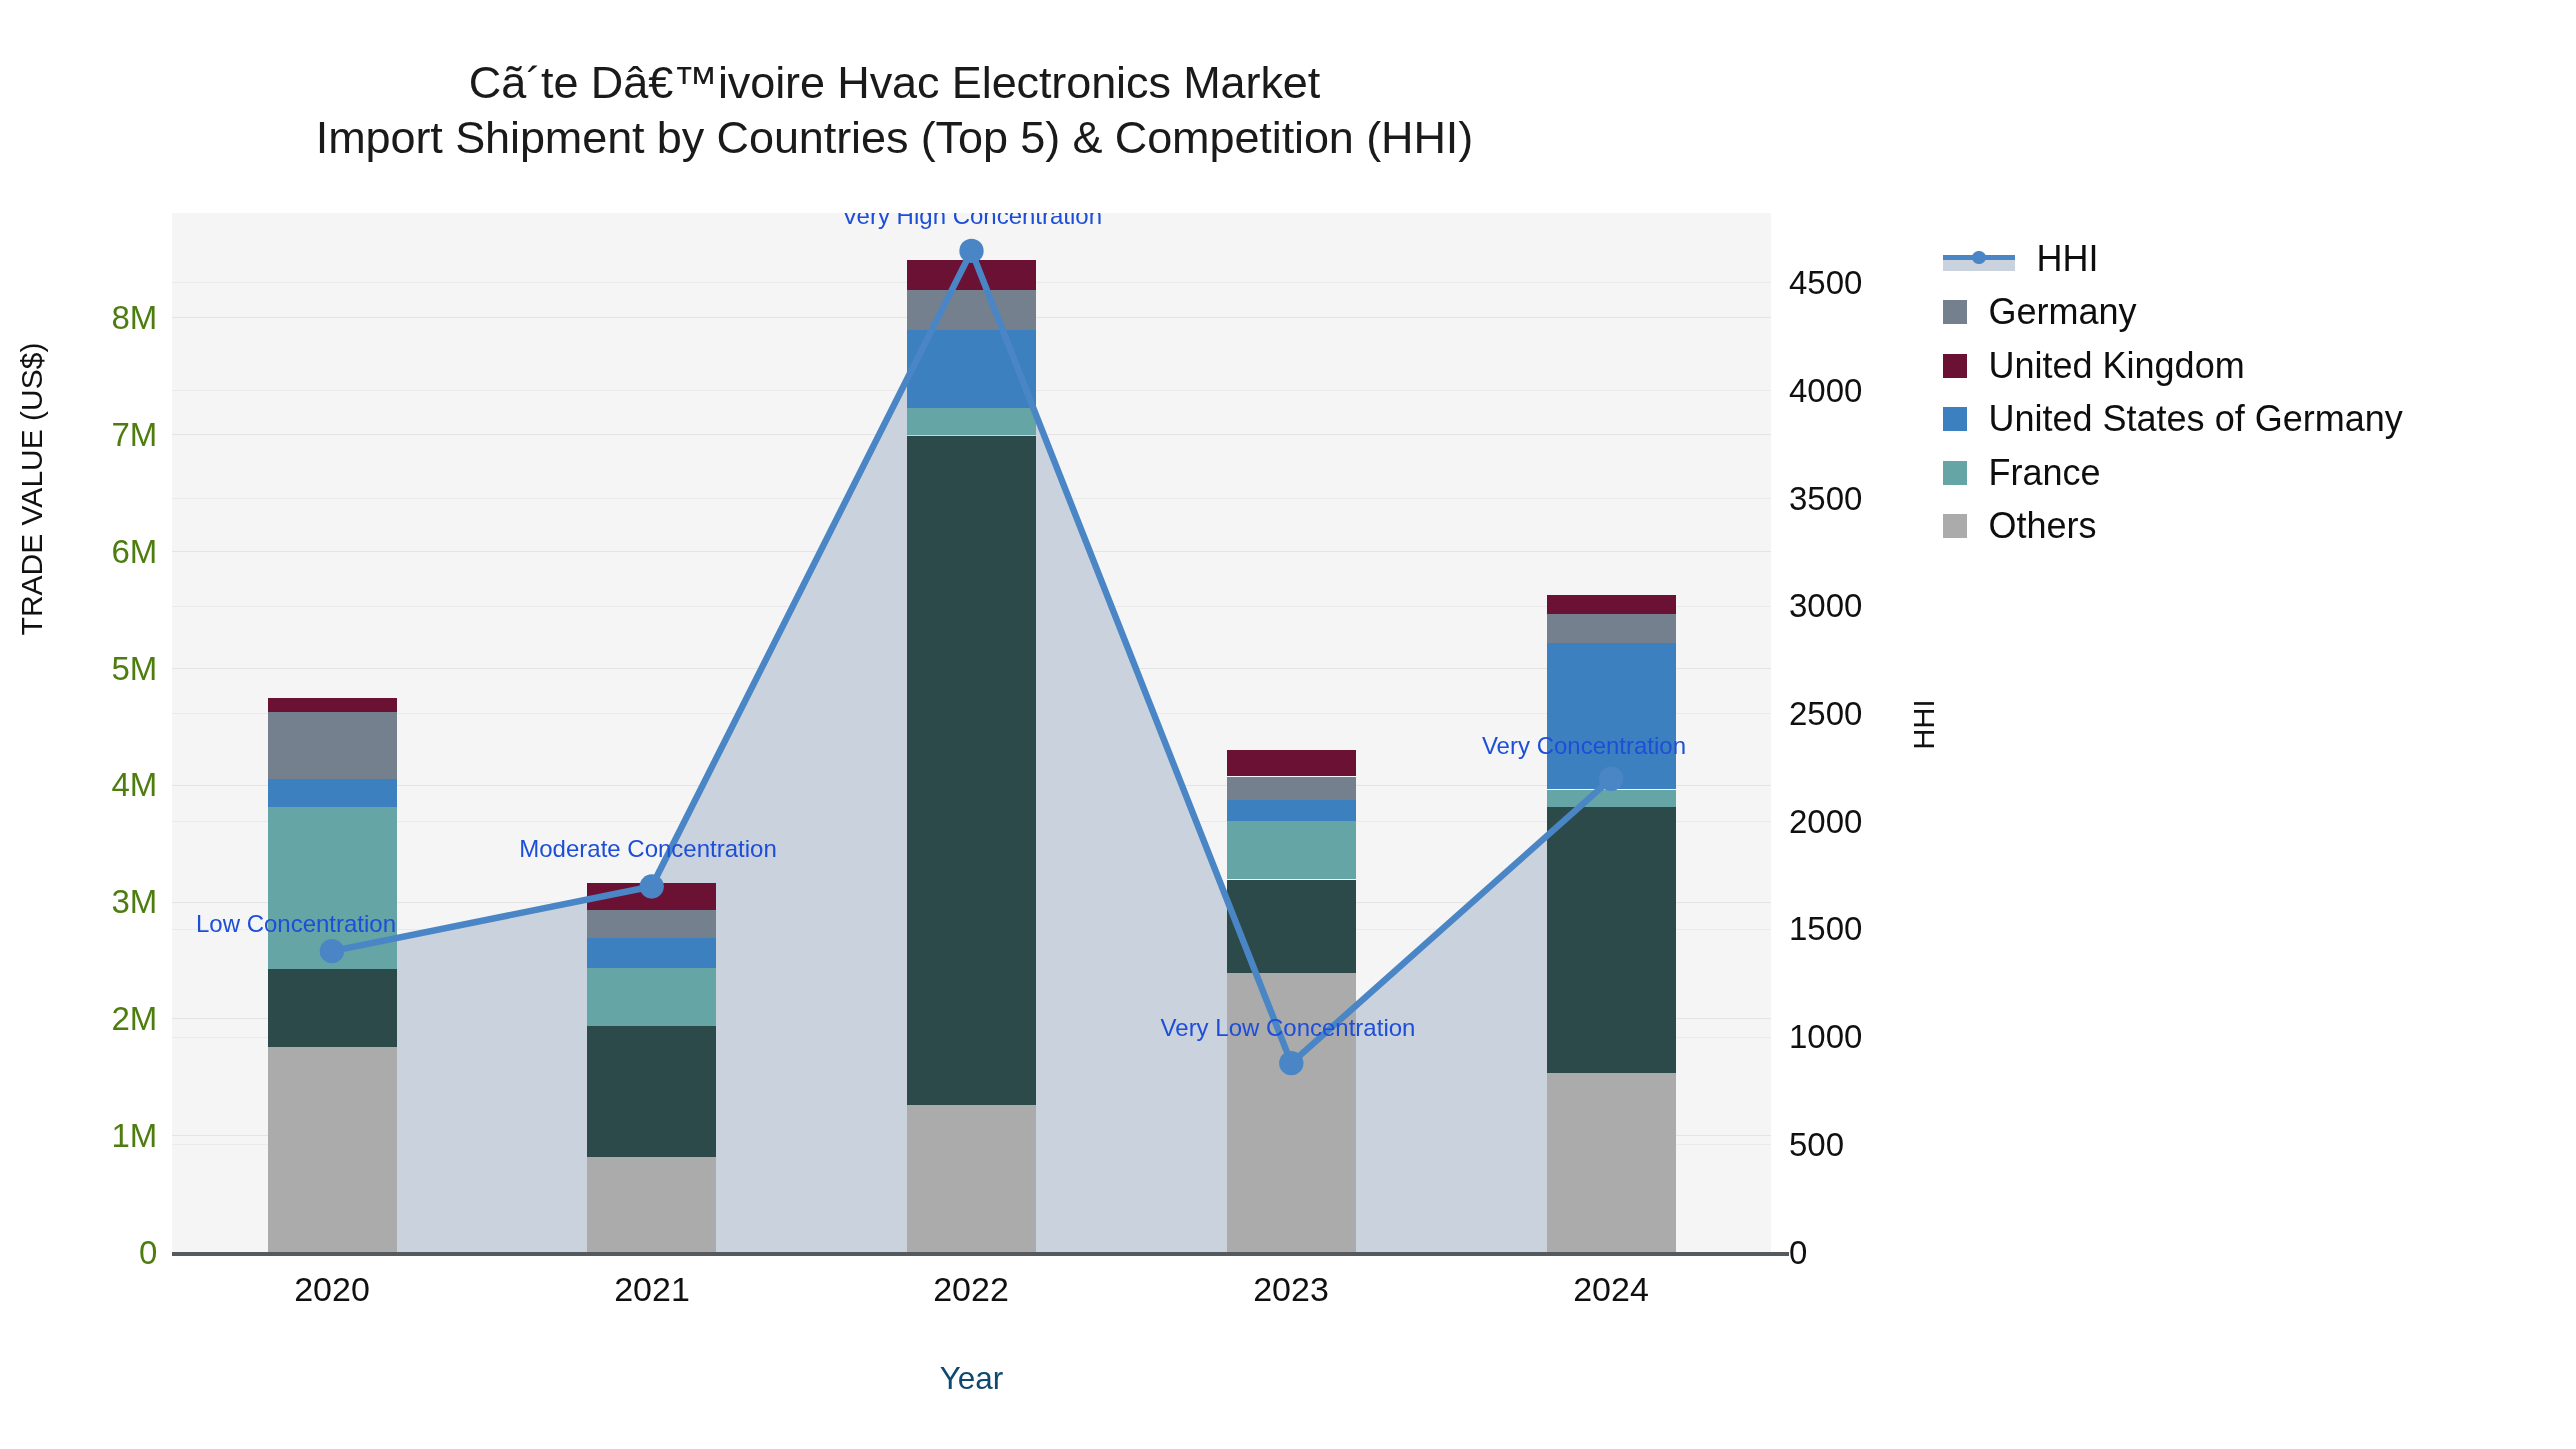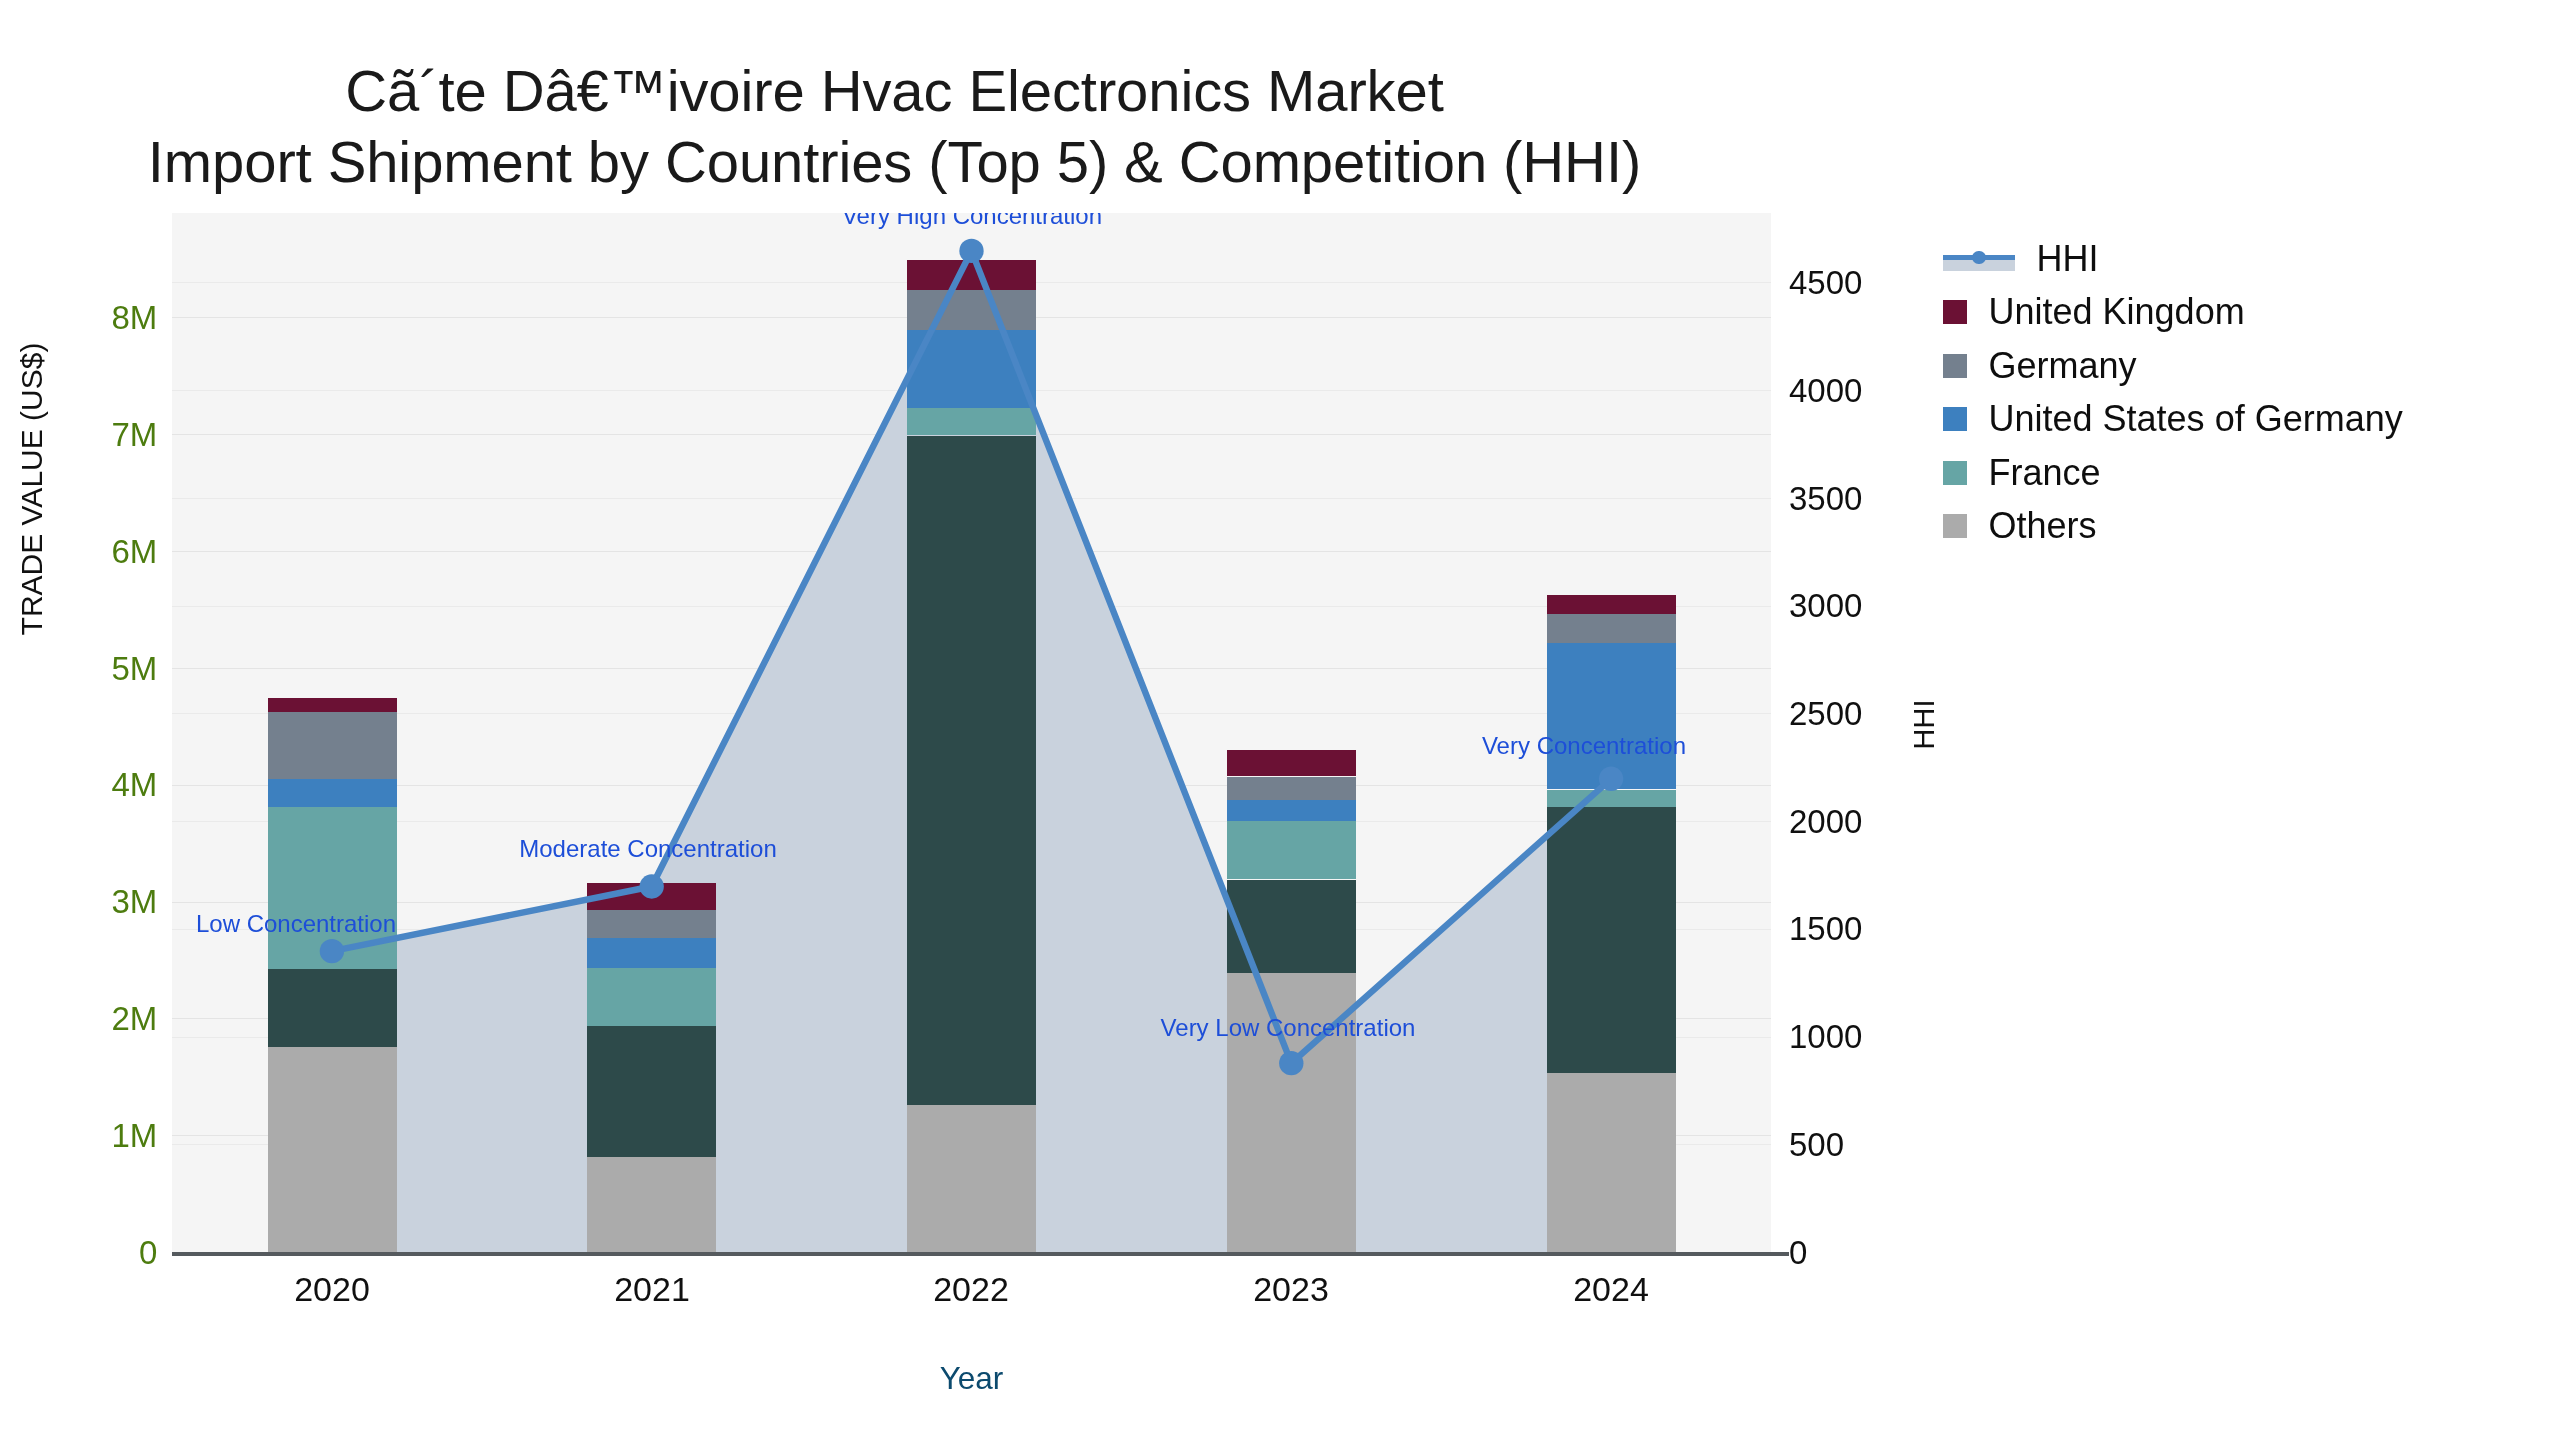--- a/index.html
+++ b/index.html
@@ -9,21 +9,21 @@
     font-family:"Liberation Sans","DejaVu Sans",sans-serif;
     overflow:hidden;
     position:relative;
   }
   #figure{position:absolute;left:0;top:0;width:2576px;height:1449px;}
 
   
   #title-block{
     position:absolute;left:0;top:56px;width:1789px;
     text-align:center;color:#1a1a1a;
-    font-size:58px;line-height:1.22;font-weight:400;
+    font-size:45px;line-height:1.22;font-weight:400;
     letter-spacing:-0.1px;
   }
   #title-line1,#title-line2{display:block;white-space:pre;}
 
   
   #plot-area{
     position:absolute;left:172px;top:213px;
     width:1599px;height:1040px;
     background:#f5f5f5;
     overflow:hidden;
@@ -228,26 +228,26 @@
   <div id="legend">
       <div class="legend-row">
         <div id="legend-hhi-marker">
           <div class="lm-fill"></div>
           <div class="lm-line" style="background: rgb(74, 134, 197);"></div>
           <div class="lm-dot" style="background: rgb(74, 134, 197);"></div>
         </div>
         <div class="legend-label">HHI</div>
       </div>
       <div class="legend-row">
+        <div class="legend-swatch" style="background: rgb(116, 128, 142);"></div>
+        <div class="legend-label">Germany</div>
+      </div>
+      <div class="legend-row">
         <div class="legend-swatch" style="background: rgb(107, 17, 52);"></div>
         <div class="legend-label">United Kingdom</div>
-      </div>
-      <div class="legend-row">
-        <div class="legend-swatch" style="background: rgb(116, 128, 142);"></div>
-        <div class="legend-label">Germany</div>
       </div>
       <div class="legend-row">
         <div class="legend-swatch" style="background: rgb(61, 128, 191);"></div>
         <div class="legend-label">United States of Germany</div>
       </div>
       <div class="legend-row">
         <div class="legend-swatch" style="background: rgb(102, 165, 165);"></div>
         <div class="legend-label">France</div>
       </div>
       <div class="legend-row">

